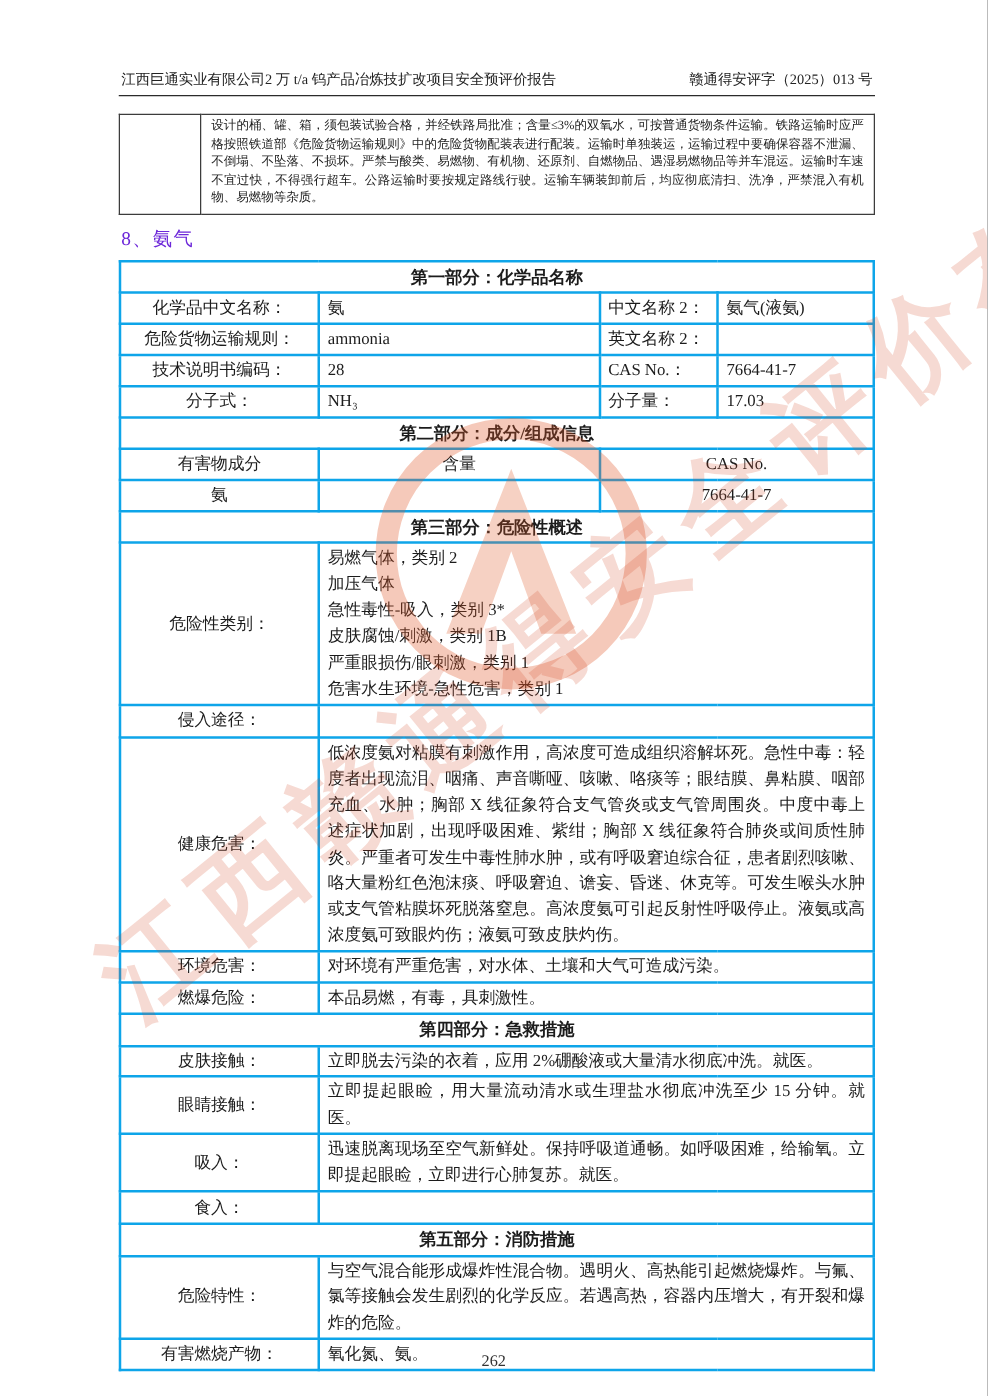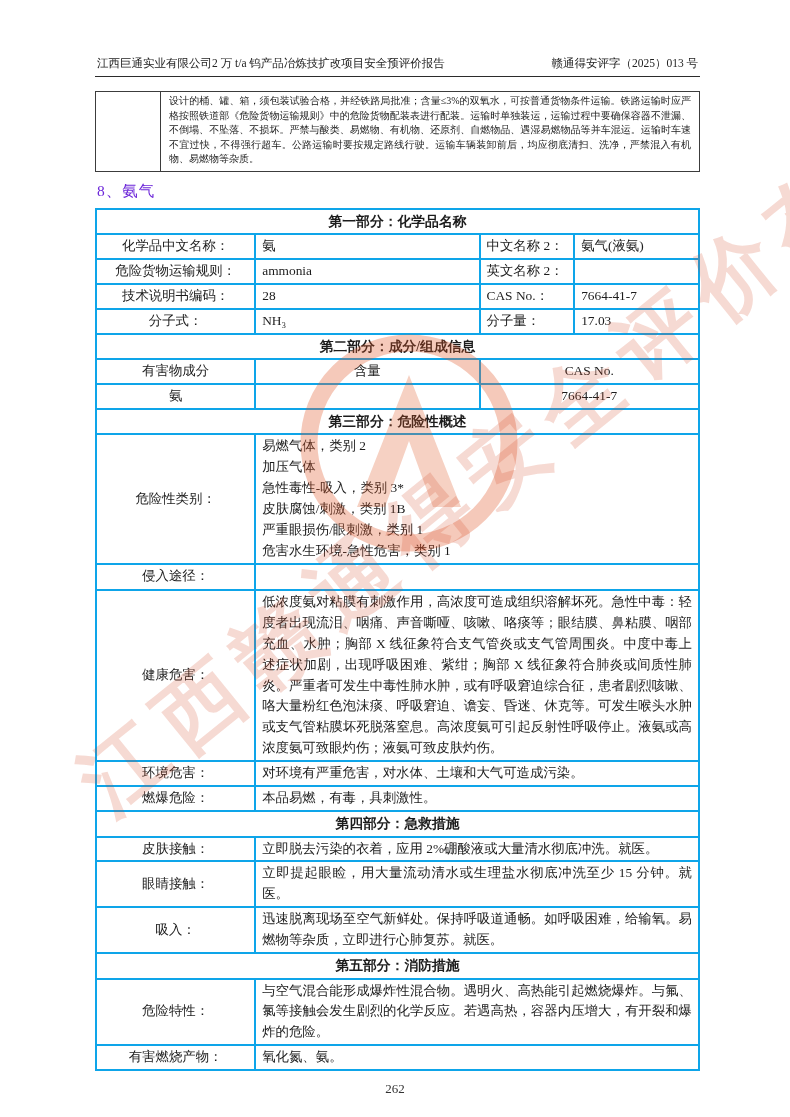--- a/index.html
+++ b/index.html
@@ -167,21 +167,25 @@
       <tr class="r24">
         <td class="c-lbl">皮肤接触：</td>
         <td class="just" colspan="3">立即脱去污染的衣着，应用 2%硼酸液或大量清水彻底冲洗。就医。</td>
       </tr>
       <tr class="r24">
         <td class="c-lbl">眼睛接触：</td>
         <td class="just" colspan="3">立即提起眼睑，用大量流动清水或生理盐水彻底冲洗至少 15 分钟。就医。</td>
       </tr>
       <tr>
         <td class="c-lbl">吸入：</td>
-        <td class="just" colspan="3">迅速脱离现场至空气新鲜处。保持呼吸道通畅。如呼吸困难，给输氧。易燃物等杂质，立即进行心肺复苏。就医。</td>
+        <td class="just" colspan="3">迅速脱离现场至空气新鲜处。保持呼吸道通畅。如呼吸困难，给输氧。立即提起眼睑，立即进行心肺复苏。就医。</td>
+      </tr>
+      <tr class="empty-row">
+        <td class="c-lbl">食入：</td>
+        <td class="just" colspan="3"></td>
       </tr>
 
       <tr class="part-title">
         <td colspan="4">第五部分：消防措施</td>
       </tr>
       <tr>
         <td class="c-lbl">危险特性：</td>
         <td class="just" colspan="3">与空气混合能形成爆炸性混合物。遇明火、高热能引起燃烧爆炸。与氟、氯等接触会发生剧烈的化学反应。若遇高热，容器内压增大，有开裂和爆炸的危险。</td>
       </tr>
       <tr class="r24">

